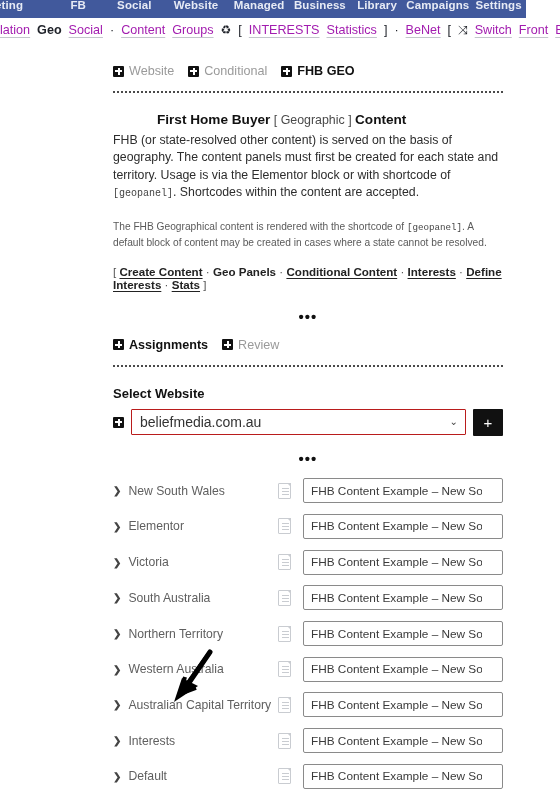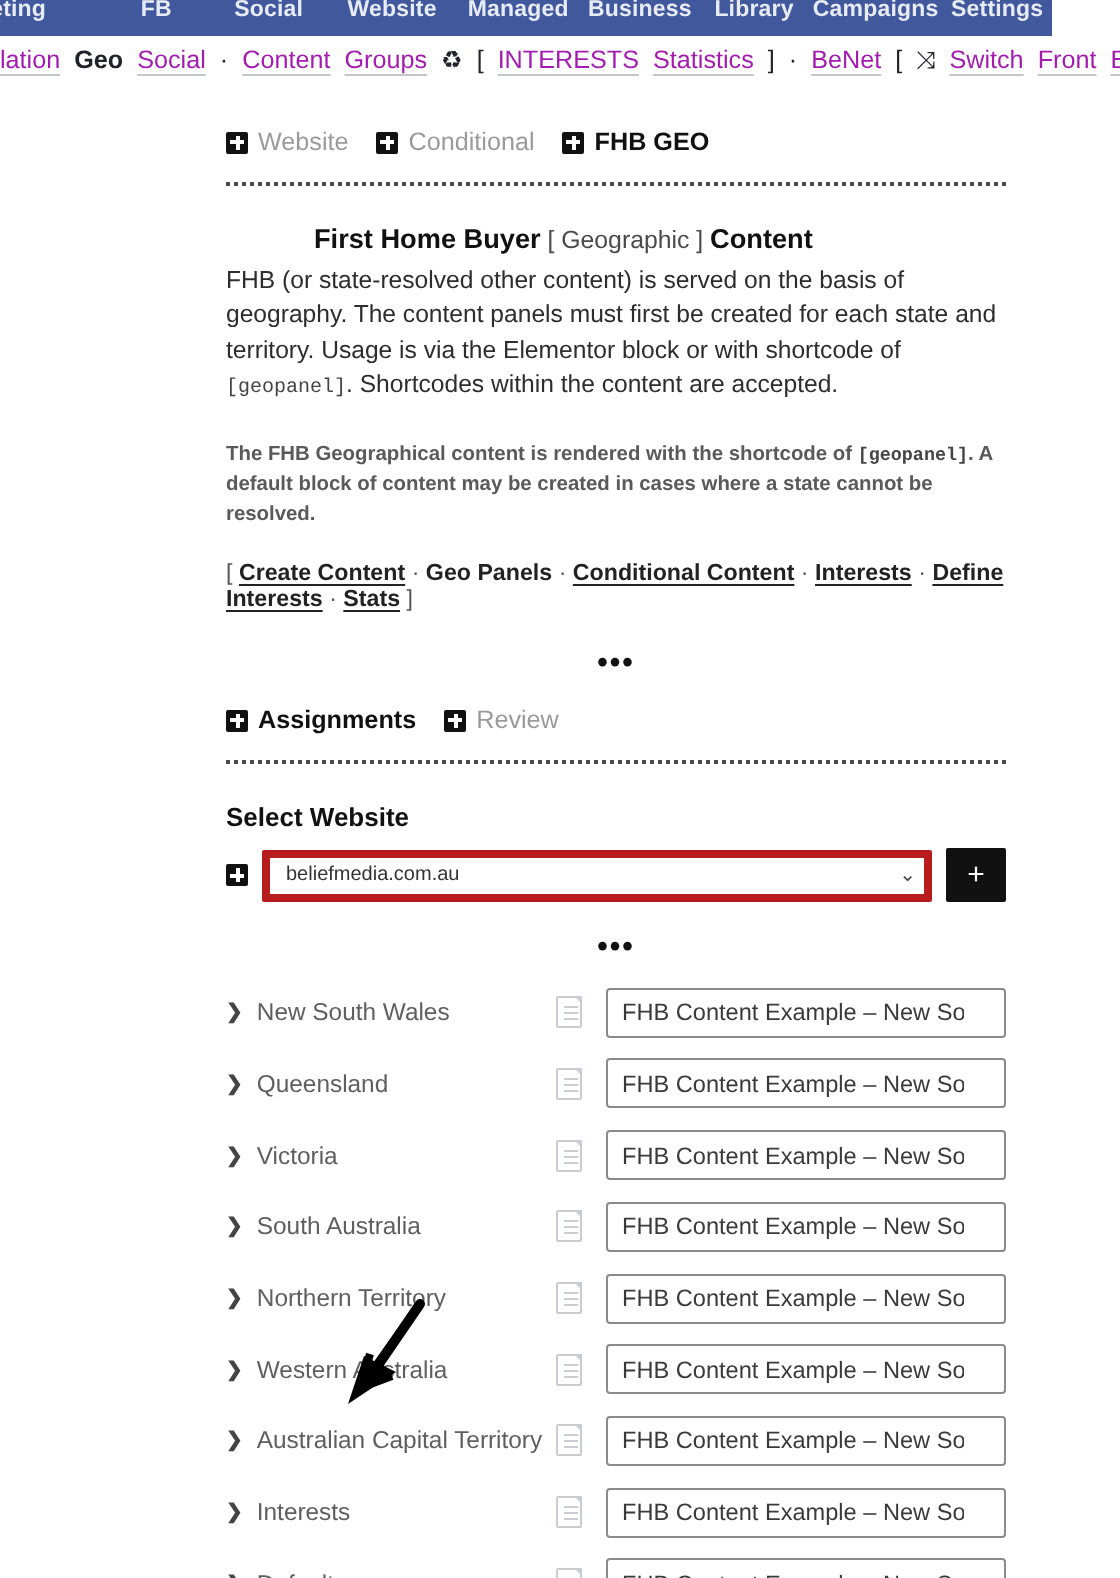--- a/index.html
+++ b/index.html
@@ -112,21 +112,20 @@
     font-size: 12.3px;
     line-height: 1.42;
     margin: 0;
     color: #2d2d2d;
   }
   p.small {
     font-size: 10.2px;
     line-height: 1.5;
     margin: 17px 0 12px 0;
     color: #5a5a5a;
-    font-weight: bold;
   }
   code.mono {
     font-family: "Liberation Mono", monospace;
     font-size: 9.2px;
     color: #444;
   }
   p.body code.mono { font-size: 10px; }
 
   .linkrow {
     font-size: 11.6px;
@@ -166,23 +165,23 @@
 
   
   .site-row {
     display: flex;
     align-items: center;
     gap: 7px;
     margin-top: 8px;
   }
   .site-select {
     width: 335px; height: 26px;
-    border: 4px solid #b91c1c;
+    border: 1px solid #b91c1c;
     background: #fff;
-    font-size: 10px;
+    font-size: 14px;
     color: #333;
     padding: 0 22px 0 8px;
     font-family: "Liberation Sans", sans-serif;
     appearance: none;
     -webkit-appearance: none;
     border-radius: 1px;
   }
   .selwrap { position: relative; display: inline-block; }
   .selwrap .chev {
     position: absolute;
@@ -373,21 +372,21 @@
         </span>
         <span class="doc-icon"></span>
         <select class="state-select">
           <option>FHB Content Example – New South W</option>
         </select>
       </div>
 
       <div class="state-row">
         <span class="state-name">
           <span class="chev-right">❯</span>
-          <span>Queensland</span>
+          <span>Elementor</span>
         </span>
         <span class="doc-icon"></span>
         <select class="state-select">
           <option>FHB Content Example – New South W</option>
         </select>
       </div>
 
       <div class="state-row">
         <span class="state-name">
           <span class="chev-right">❯</span>

